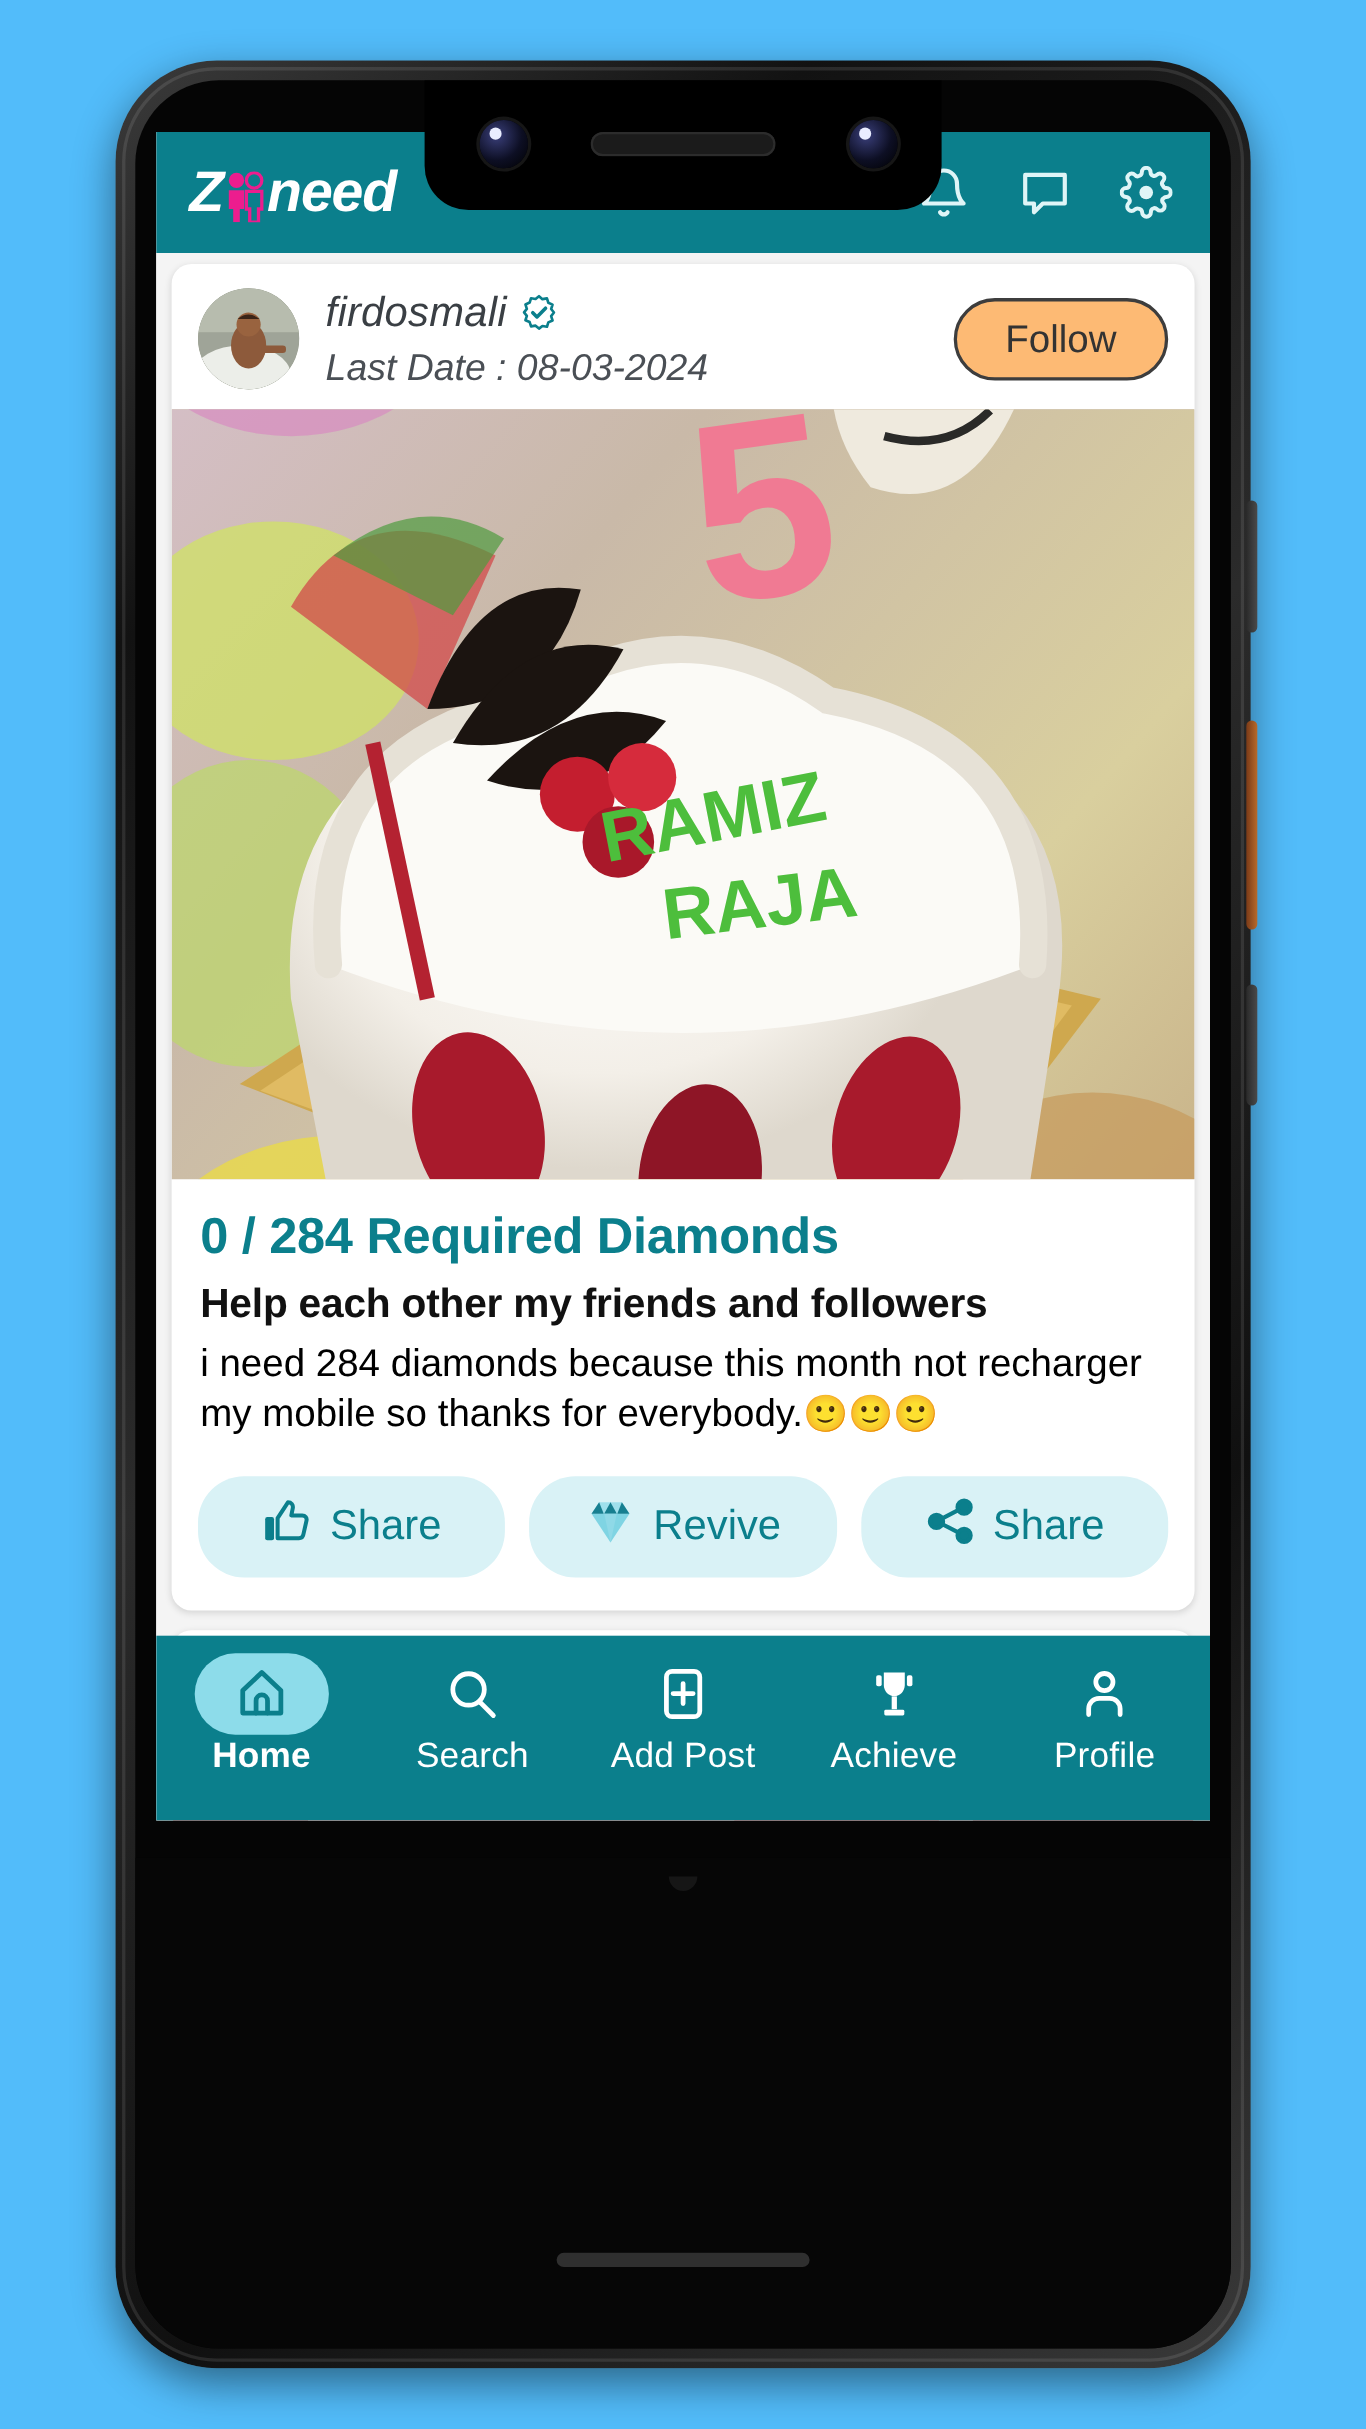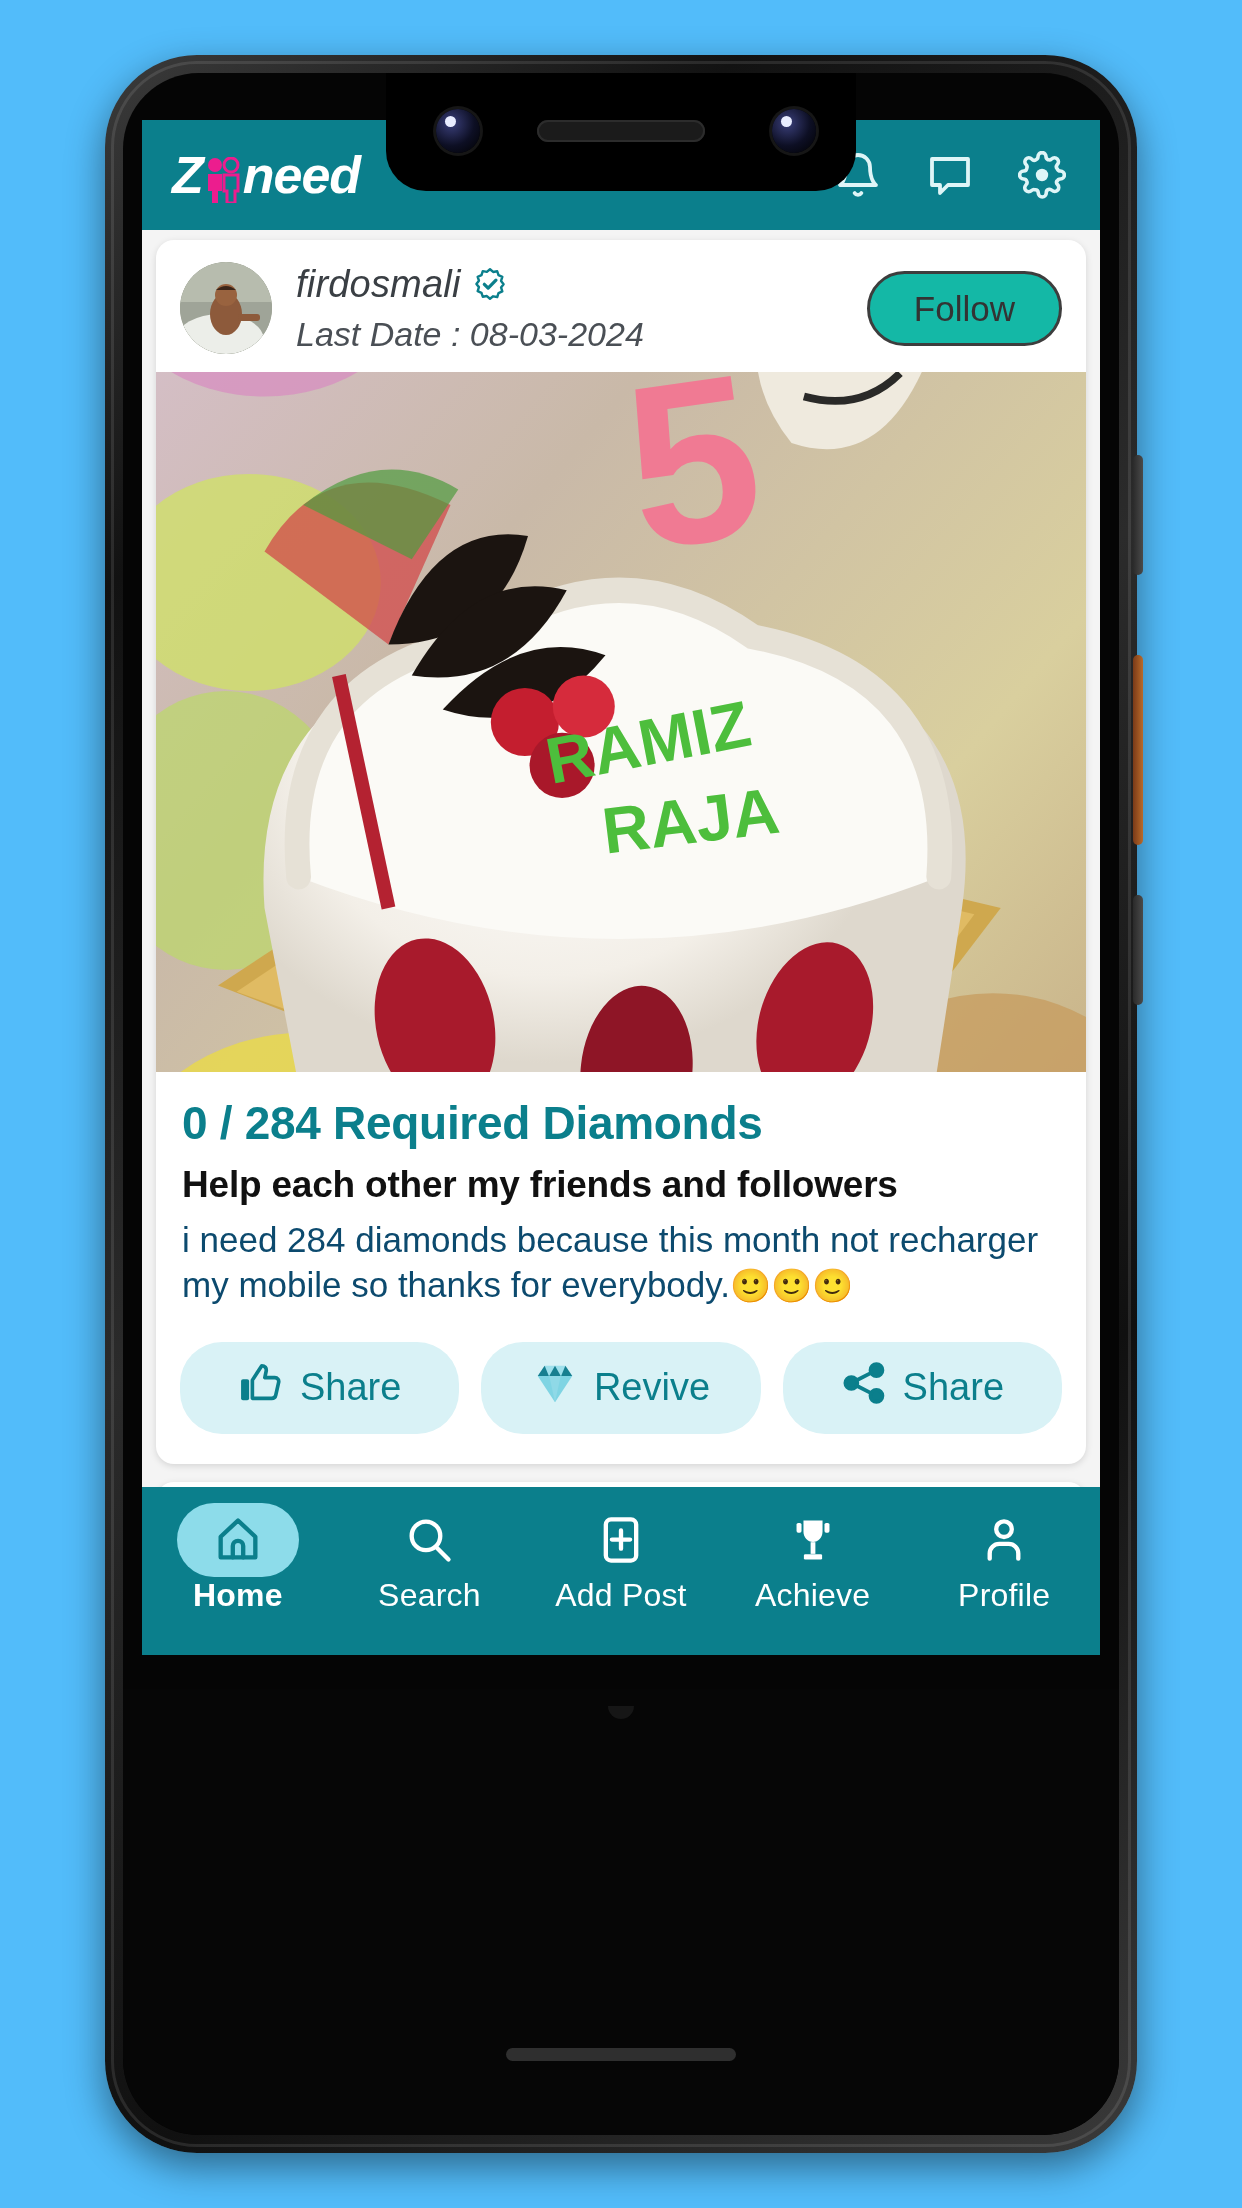--- a/index.html
+++ b/index.html
@@ -151,21 +151,21 @@
     margin-top: 9px;
     white-space: nowrap;
   }
   .follow-btn {
     flex: 0 0 auto;
     border: 3px solid #3d3d3d;
     border-radius: 48px;
     color: #333;
     font-size: 35px;
     padding: 17px 44px;
-    background: #14b8a6;
+    background: #fdba74;
     line-height: 1;
   }
 
   .post-image {
     width: 100%;
     height: 700px;
     display: block;
     position: relative;
     overflow: hidden;
     background: #cdbfae;
@@ -182,21 +182,21 @@
   }
   .post-title {
     font-size: 37px;
     font-weight: 700;
     color: #111;
     padding: 10px 26px 0 26px;
     letter-spacing: -.2px;
   }
   .post-desc {
     font-size: 35px;
-    color: #0c4a6e;
+    color: #000000;
     padding: 12px 10px 0 26px;
     line-height: 1.28;
   }
   .emoji { font-size: 33px; }
 
   .actions-row {
     display: flex;
     gap: 22px;
     padding: 34px 24px 30px 24px;
   }

